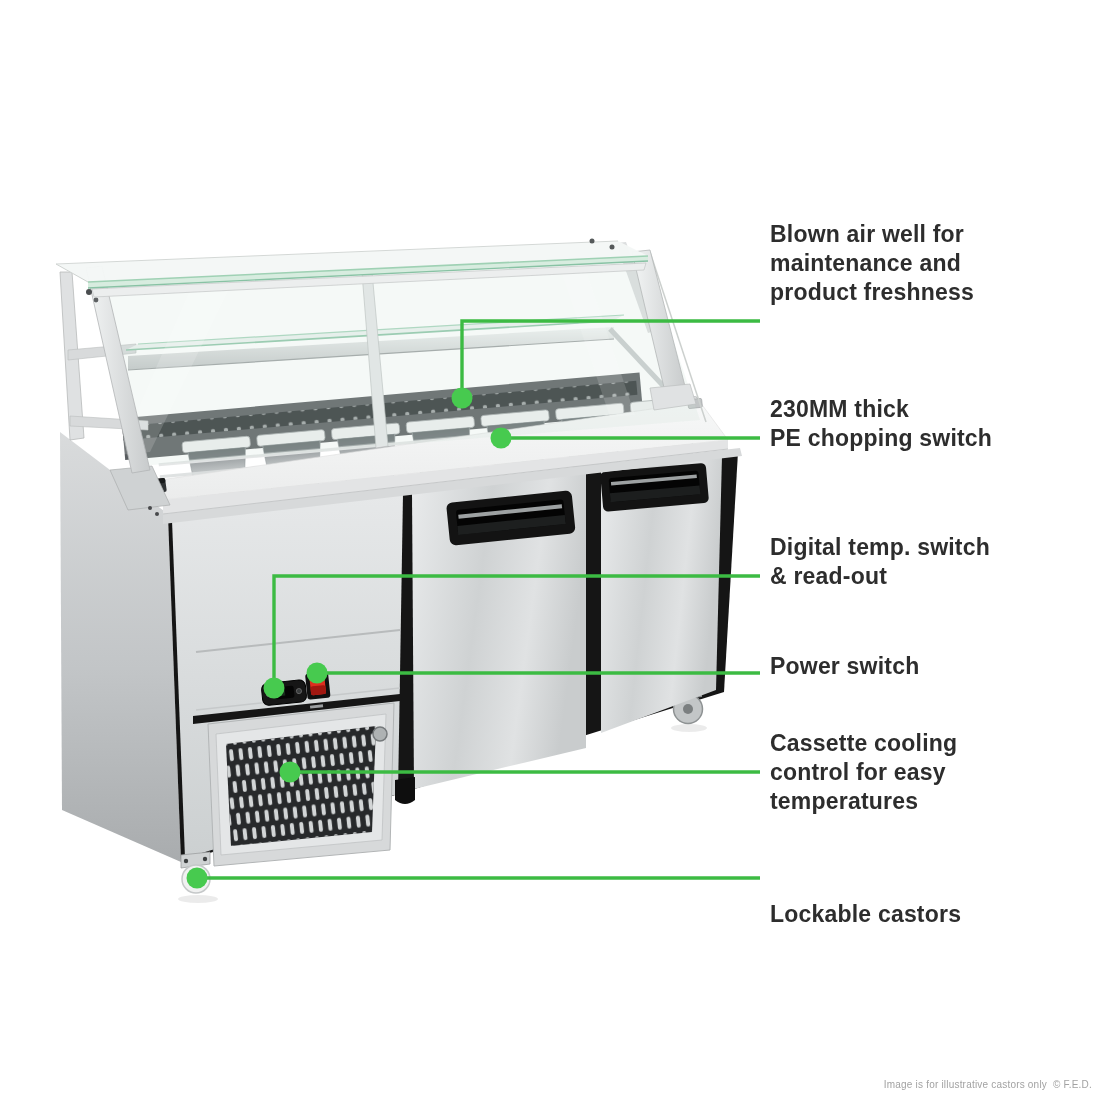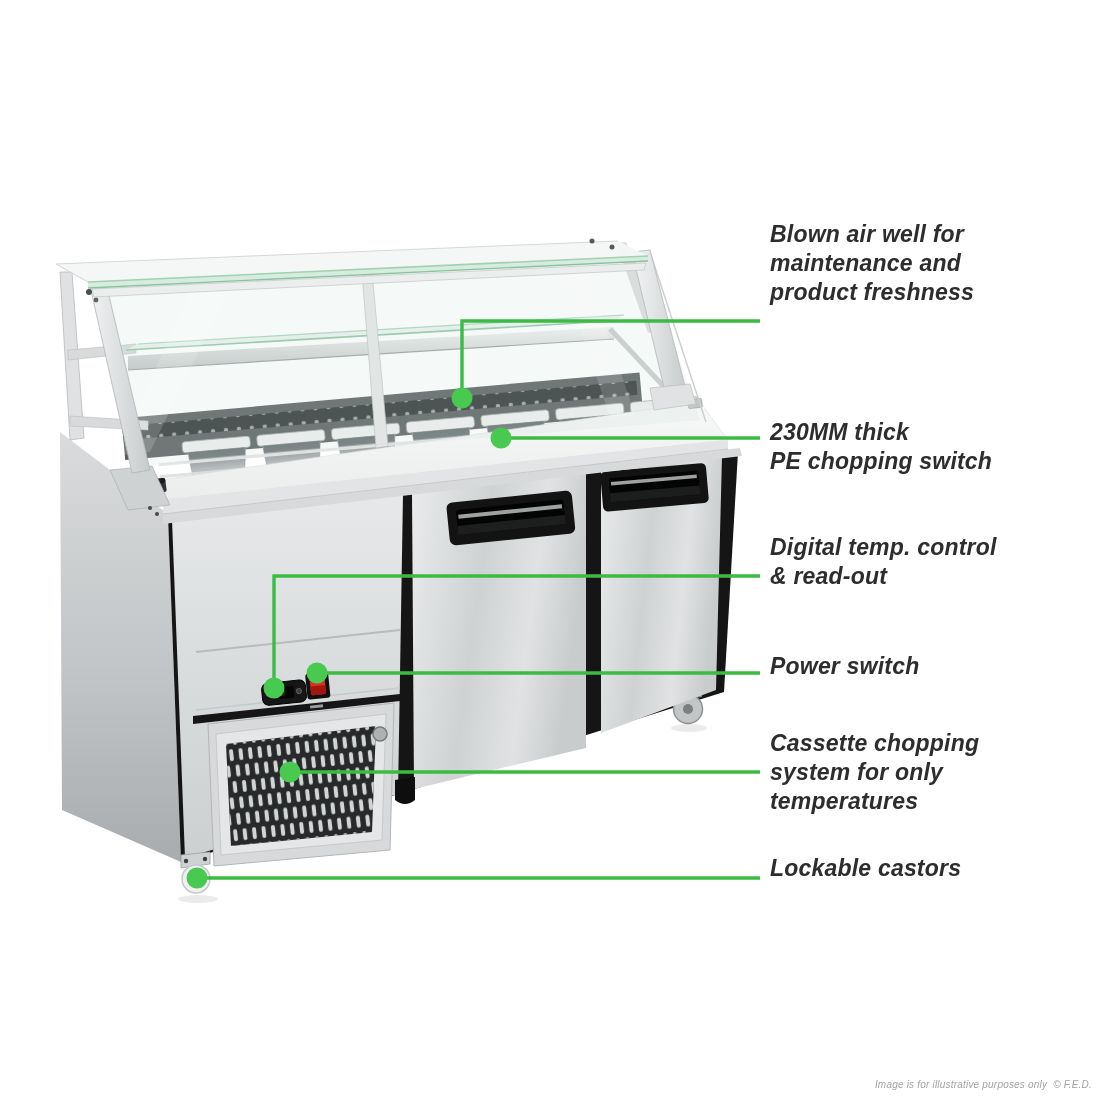--- a/index.html
+++ b/index.html
@@ -1,17 +1,17 @@
 <!DOCTYPE html>
 <html style="--accent: #3CBB43; --accent-dot: #47CA4F; --text: #2d2d2d; --muted: #a2a2a2;"><head>
 <meta charset="utf-8">
 <style>
   html,body{margin:0;padding:0;background:#ffffff;}
   .stage{position:relative;width:1100px;height:1100px;background:#ffffff;overflow:hidden;
-         font-family:"Liberation Sans",sans-serif;font-style:italic;}
+         font-family:"Liberation Sans",sans-serif;}
   .stage svg{position:absolute;left:0;top:0;}
   .callout-label{position:absolute;left:770px;color:var(--text,#2d2d2d);
     font-size:23px;font-weight:700;letter-spacing:.2px;}
   .callout-label .ln{height:29px;line-height:29px;white-space:nowrap;}
   .co-line{stroke:var(--accent,#3CBB43);stroke-width:3.4;fill:none;}
   .co-dot{fill:var(--accent-dot,#47CA4F);}
   .footer{position:absolute;right:8px;top:1079px;font-size:10px;color:var(--muted,#a2a2a2);
     letter-spacing:.2px;white-space:nowrap;}
   .footer span{margin-left:6px;}
 </style>
@@ -264,41 +264,41 @@
     <circle class="co-dot" cx="197" cy="878" r="10.5"></circle>
   </g>
 </svg>
 
 <div class="callout-label" style="top:220px">
   <div class="ln">Blown air well for</div>
   <div class="ln">maintenance and</div>
   <div class="ln">product freshness</div>
 </div>
 
-<div class="callout-label" style="top:418px">
+<div class="callout-label" style="top:395px">
   <div class="ln">230MM thick</div>
   <div class="ln">PE chopping switch</div>
 </div>
 
 <div class="callout-label" style="top:533px">
-  <div class="ln">Digital temp. control</div>
+  <div class="ln">Digital temp. switch</div>
   <div class="ln">&amp; read-out</div>
 </div>
 
 <div class="callout-label" style="top:652px">
   <div class="ln">Power switch</div>
 </div>
 
 <div class="callout-label" style="top:729px">
-  <div class="ln">Cassette chopping</div>
-  <div class="ln">system for only</div>
+  <div class="ln">Cassette cooling</div>
+  <div class="ln">control for easy</div>
   <div class="ln">temperatures</div>
 </div>
 
-<div class="callout-label" style="top:854px">
+<div class="callout-label" style="top:900px">
   <div class="ln">Lockable castors</div>
 </div>
 
 <div class="footer">
-  <span>Image is for illustrative purposes only</span><span>© F.E.D.</span>
+  <span>Image is for illustrative castors only</span><span>© F.E.D.</span>
 </div>
 
 </div>
 
 </body></html>

